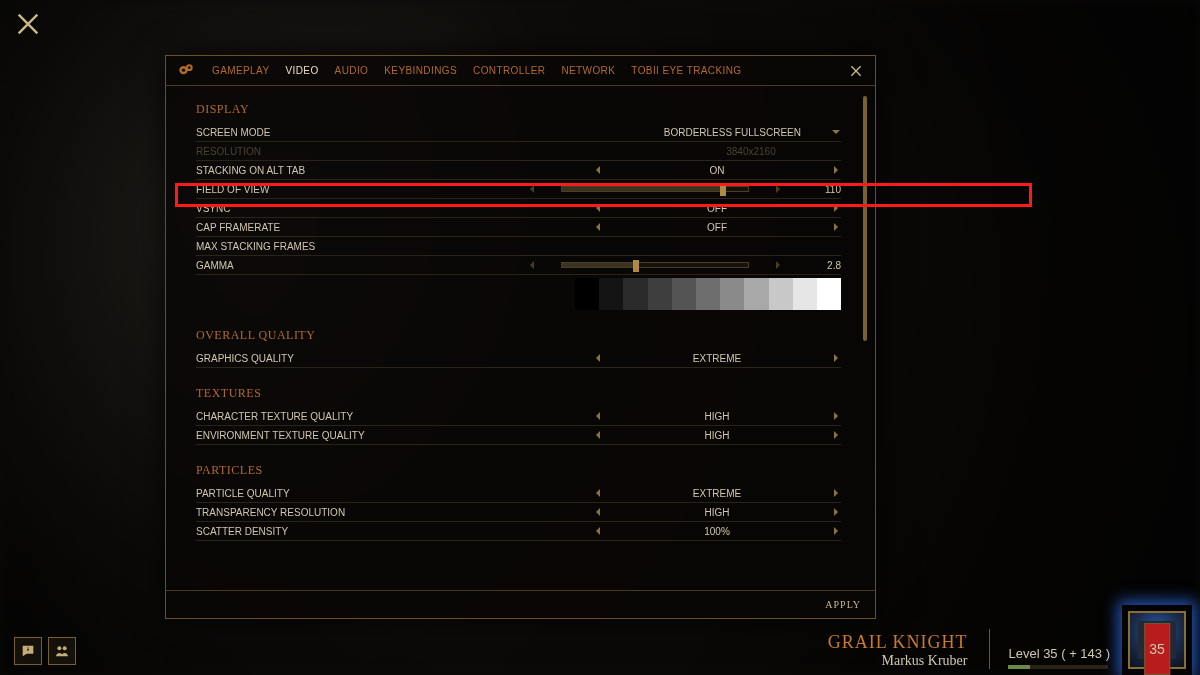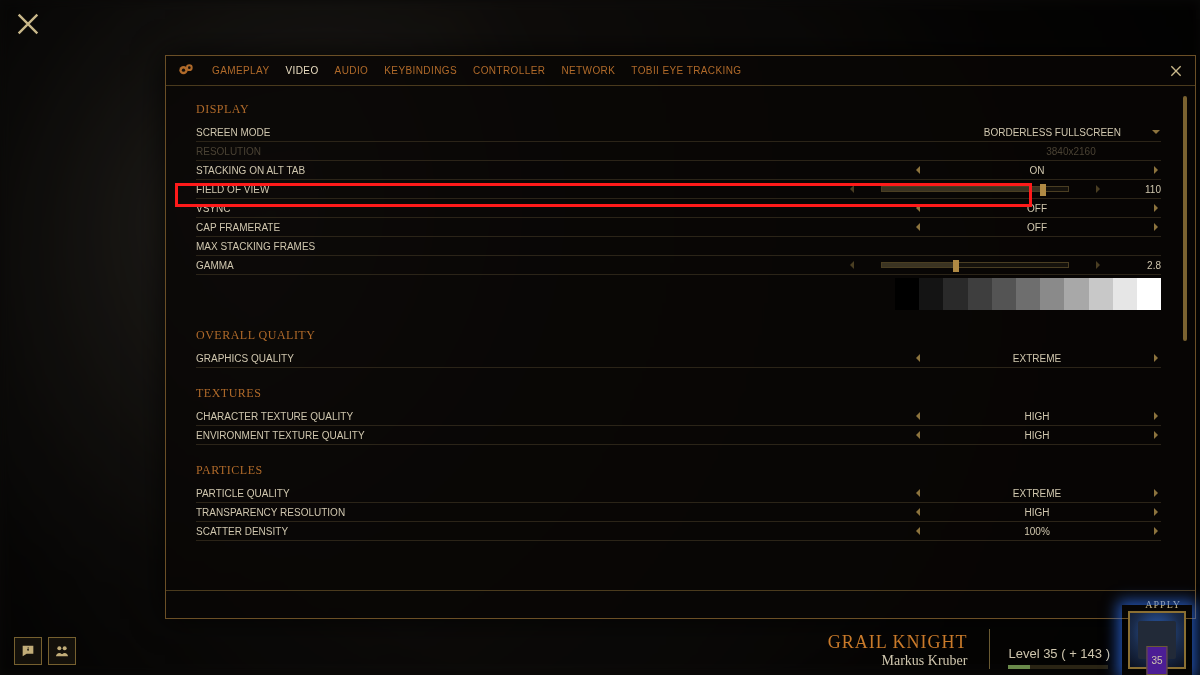--- a/index.html
+++ b/index.html
@@ -26,21 +26,21 @@
   }
   .corner-x {
     position: absolute; top: 8px; left: 12px;
     width: 32px; height: 32px;
     display: flex; align-items: center; justify-content: center;
   }
   .corner-x svg { width: 28px; height: 28px; }
   .panel {
     position: absolute;
     top: 55px; left: 165px;
-    width: 1031px; height: 564px;
+    width: 711px; height: 564px;
     background: rgba(8,6,5,0.82);
     border: 1px solid #6b4f26;
     box-shadow: 0 0 30px rgba(0,0,0,0.8);
   }
   .panel-header {
     height: 30px;
     border-bottom: 1px solid #4a3a1d;
     display: flex; align-items: center;
     padding: 0 10px;
     gap: 16px;
@@ -205,22 +205,22 @@
     position: relative;
     overflow: hidden;
   }
   .portrait::after{
     content:""; position:absolute; inset:8px;
     background: #222a38;
     border-radius:2px;
   }
   .portrait-level {
     position:absolute; bottom:-6px; left:50%; transform:translateX(-50%);
-    background:#4c1d95; border:1px solid #6a5a32;
-    font-size:10px; padding:8px 4px; color:#cfc6ae;
+    background:#b91c1c; border:1px solid #6a5a32;
+    font-size:14px; padding:17px 4px; color:#cfc6ae;
     font-family: Verdana, sans-serif;
   }
   .glow {
     position:absolute; inset:-6px;
     border-radius:0;
     box-shadow: 0 0 14px 4px rgba(50,120,255,0.7);
     pointer-events:none;
   }
 </style>
 </head>

